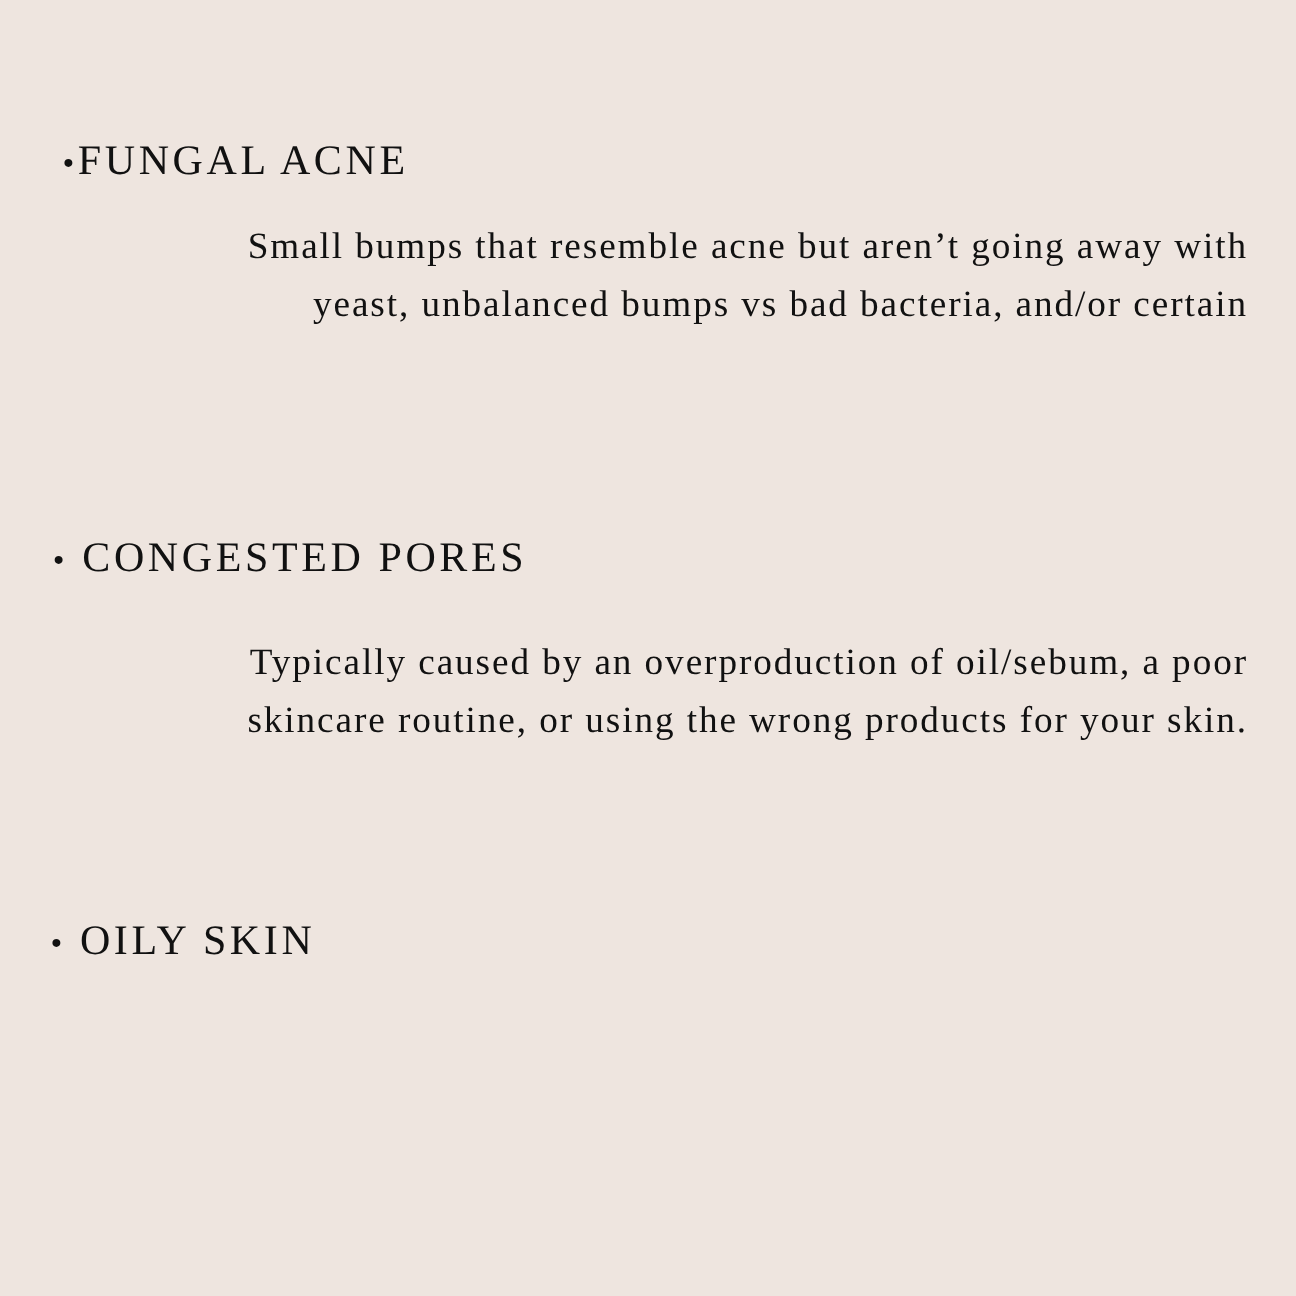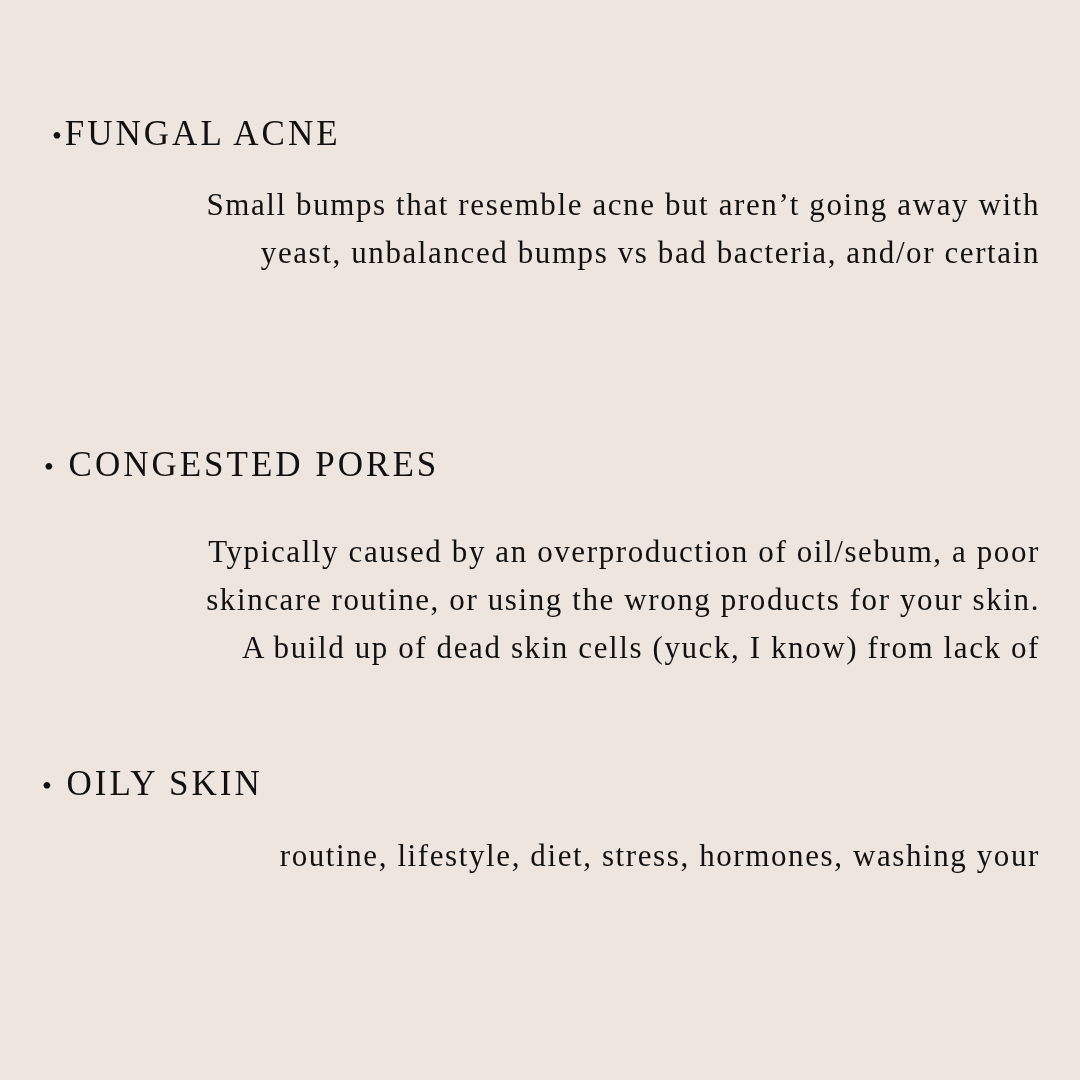--- a/index.html
+++ b/index.html
@@ -42,25 +42,23 @@
 </div>
 
 <div>
   <div class="heading" style="left:44px; top:447px;">
     <span class="bullet">•</span>
     <span>CONGESTED PORES</span>
   </div>
   <div class="para" style="top:528px;">
     <span class="line">Typically caused by an overproduction of oil/sebum, a poor</span>
     <span class="line">skincare routine, or using the wrong products for your skin.</span>
-    <span class="line">A build up of dead skin cells (yuck, I know) from lack of</span>
   </div>
 </div>
 
 <div>
   <div class="heading" style="left:42px; top:766px;">
     <span class="bullet">•</span>
     <span>OILY SKIN</span>
   </div>
   <div class="para" style="top:832px;">
-    <span class="line">routine, lifestyle, diet, stress, hormones, washing your</span>
   </div>
 </div>
 
 </body></html>

